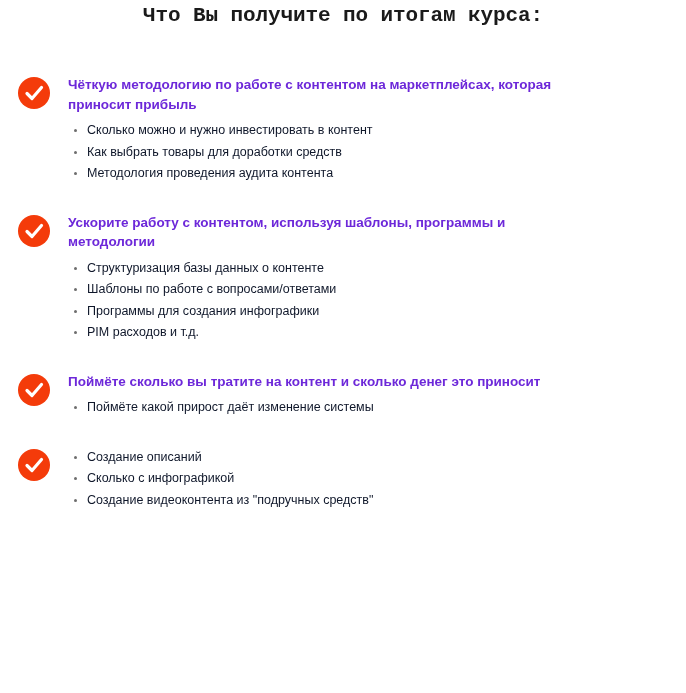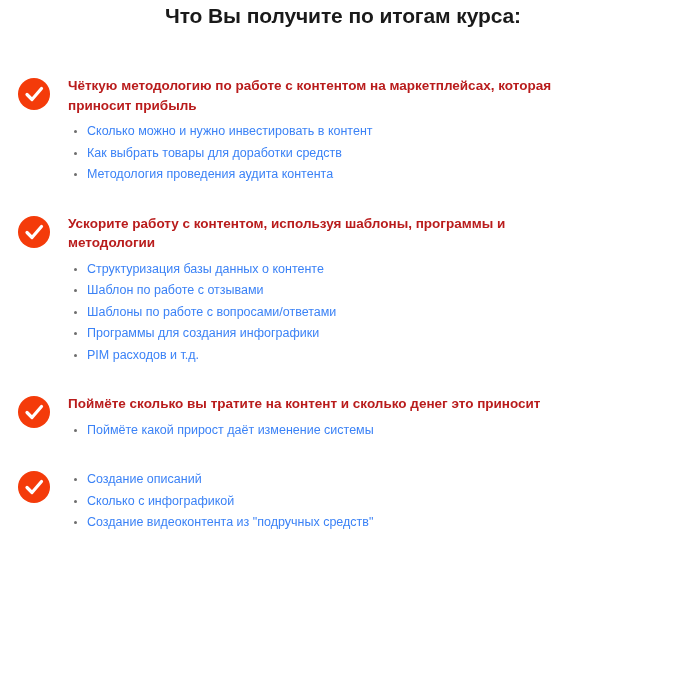--- a/index.html
+++ b/index.html
@@ -21,20 +21,21 @@
     box-sizing: border-box;
   }
   .page-title {
     text-align: center;
     font-size: 21px;
     font-weight: bold;
     color: #1a1a1a;
     margin: 4px 0 0 0;
     padding: 0 20px;
     letter-spacing: -0.1px;
+    font-family: Liberation Mono, monospace;
   }
   .benefits {
     margin-top: 48px;
     padding: 0 0 0 0;
   }
   .benefit {
     display: flex;
     align-items: flex-start;
     margin-bottom: 28px;
   }
@@ -58,34 +59,34 @@
     left: 0;
     top: 0;
   }
   .benefit-body {
     flex: 1 1 auto;
     padding-right: 24px;
   }
   .benefit-heading {
     font-size: 13.5px;
     font-weight: bold;
-    color: #b91c1c;
+    color: #6d28d9;
     line-height: 1.45;
     margin: 0 0 6px 0;
     max-width: 500px;
   }
   .benefit-list {
     list-style: none;
     margin: 0;
     padding: 0;
   }
   .benefit-list li {
     position: relative;
     font-size: 12.5px;
-    color: #3b82f6;
+    color: #0f172a;
     line-height: 1.72;
     padding-left: 19px;
   }
   .benefit-list li::before {
     content: "";
     position: absolute;
     left: 6px;
     top: 9px;
     width: 3px;
     height: 3px;
@@ -125,21 +126,20 @@
         <span class="check-icon">
           <svg width="32" height="32" viewBox="0 0 32 32" aria-hidden="true">
             <path d="M9 16.5 L14 21.5 L23.5 10.5" fill="none" stroke="#ffffff" stroke-width="3.2" stroke-linecap="round" stroke-linejoin="round"></path>
           </svg>
         </span>
       </div>
       <div class="benefit-body">
         <p class="benefit-heading">Ускорите работу с контентом, используя шаблоны, программы и методологии</p>
         <ul class="benefit-list">
           <li>Структуризация базы данных о контенте</li>
-          <li>Шаблон по работе с отзывами</li>
           <li>Шаблоны по работе с вопросами/ответами</li>
           <li>Программы для создания инфографики</li>
           <li>PIM расходов и т.д.</li>
         </ul>
       </div>
     </div>
 
     <div class="benefit">
       <div class="check-wrap">
         <span class="check-icon">

